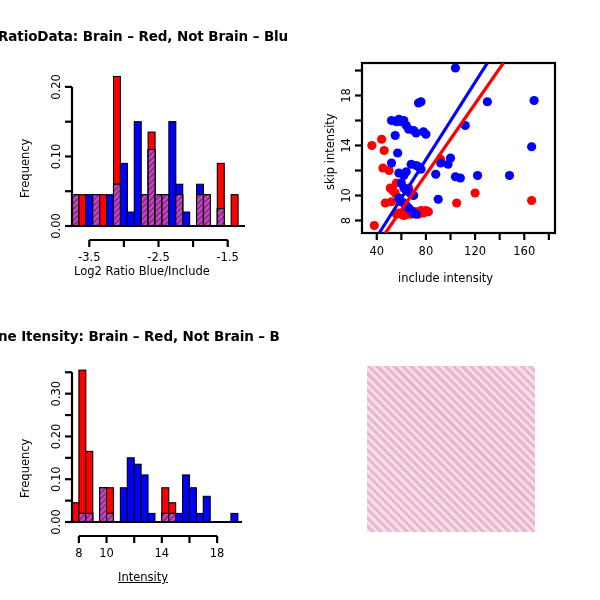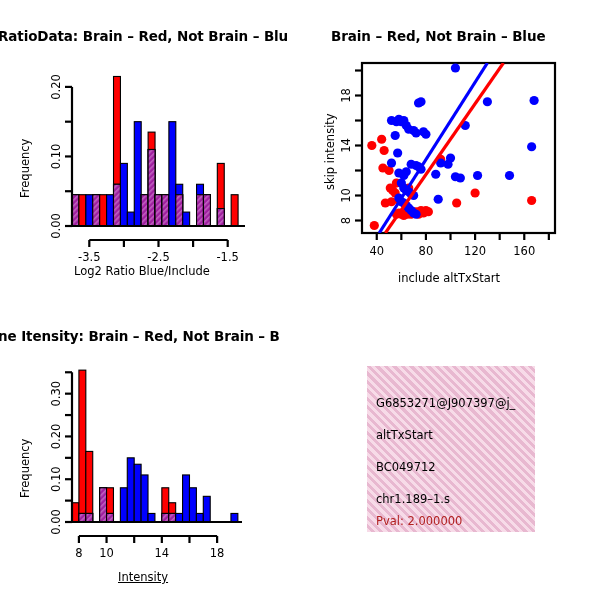--- a/index.html
+++ b/index.html
@@ -139,23 +139,22 @@
         <path d="M 158.5 222 L 158.5 229" stroke="#000" stroke-width="2.2"></path>
         <text x="158.5" y="243" font-size="11.5" font-family="&quot;DejaVu Sans&quot;,&quot;Liberation Sans&quot;,sans-serif" fill="#000" text-anchor="middle">-2.5</text>
         <path d="M 193.1 222 L 193.1 229" stroke="#000" stroke-width="2.2"></path>
         <path d="M 227.70000000000002 222 L 227.70000000000002 229" stroke="#000" stroke-width="2.2"></path>
         <text x="227.70000000000002" y="243" font-size="11.5" font-family="&quot;DejaVu Sans&quot;,&quot;Liberation Sans&quot;,sans-serif" fill="#000" text-anchor="middle">-1.5</text>
         <path d="M 72 208 L 245 208" stroke="#000" stroke-width="2.2"></path>
       </svg>
   </div>
 
   <div class="panel" style="left:300px;top:18px;width:300px;height:300px;">
-    <div class="ttl" style="left:31px;top:10px;">Brain – Red, Not Brain – Blue</div>
     <div class="vlab" style="left:23px;top:172px;">skip intensity</div>
-    <div class="axlab" style="left:98px;top:253px;">include altTxStart</div>
+    <div class="axlab" style="left:98px;top:253px;">include intensity</div>
     <svg id="svg-scatter" width="300" height="300" style="position:absolute;left:0;top:0;">
         <rect x="62" y="45" width="193" height="170" fill="none" stroke="#000" stroke-width="2.2"></rect>
         <defs>
           <clipPath id="svg-scatter-clip">
             <rect x="62" y="45" width="193" height="170"></rect>
           </clipPath>
         </defs>
         <g clip-path="url(#svg-scatter-clip)">
           <g>
             <circle cx="71.8343949044586" cy="127.50000000000001" r="4.6" fill="#ff0000"></circle>
@@ -380,22 +379,15 @@
         <text x="161.83739837398372" y="239" font-size="11.5" font-family="&quot;DejaVu Sans&quot;,&quot;Liberation Sans&quot;,sans-serif" fill="#000" text-anchor="middle">14</text>
         <path d="M 189.479674796748 218 L 189.479674796748 225" stroke="#000" stroke-width="2.2"></path>
         <path d="M 217.1219512195122 218 L 217.1219512195122 225" stroke="#000" stroke-width="2.2"></path>
         <text x="217.1219512195122" y="239" font-size="11.5" font-family="&quot;DejaVu Sans&quot;,&quot;Liberation Sans&quot;,sans-serif" fill="#000" text-anchor="middle">18</text>
         <path d="M 72 204 L 242 204" stroke="#000" stroke-width="2.2"></path>
       </svg>
   </div>
 
   <div class="panel" style="left:300px;top:318px;width:300px;height:282px;">
     <div class="infobox" id="infobox" style="left: 67px; top: 48px; width: 168px; height: 166px; background: repeating-linear-gradient(45deg, rgb(247, 219, 232) 0px, rgb(247, 219, 232) 3px, rgb(232, 184, 208) 3px, rgb(232, 184, 208) 6px);"></div>
-    <div class="clipwrap" style="left:67px;top:48px;width:168px;height:166px;">
-      <div class="infotxt" style="left:9px;top:30px;">G6853271@J907397@j_</div>
-      <div class="infotxt" style="left:9px;top:62px;">altTxStart</div>
-      <div class="infotxt" style="left:9px;top:94px;">BC049712</div>
-      <div class="infotxt" style="left:9px;top:126px;">chr1.189–1.s</div>
-      <div class="infotxt pv" style="left:9px;top:148px;">Pval: 2.000000</div>
-    </div>
   </div>
 
 </div>
 
 </body></html>

